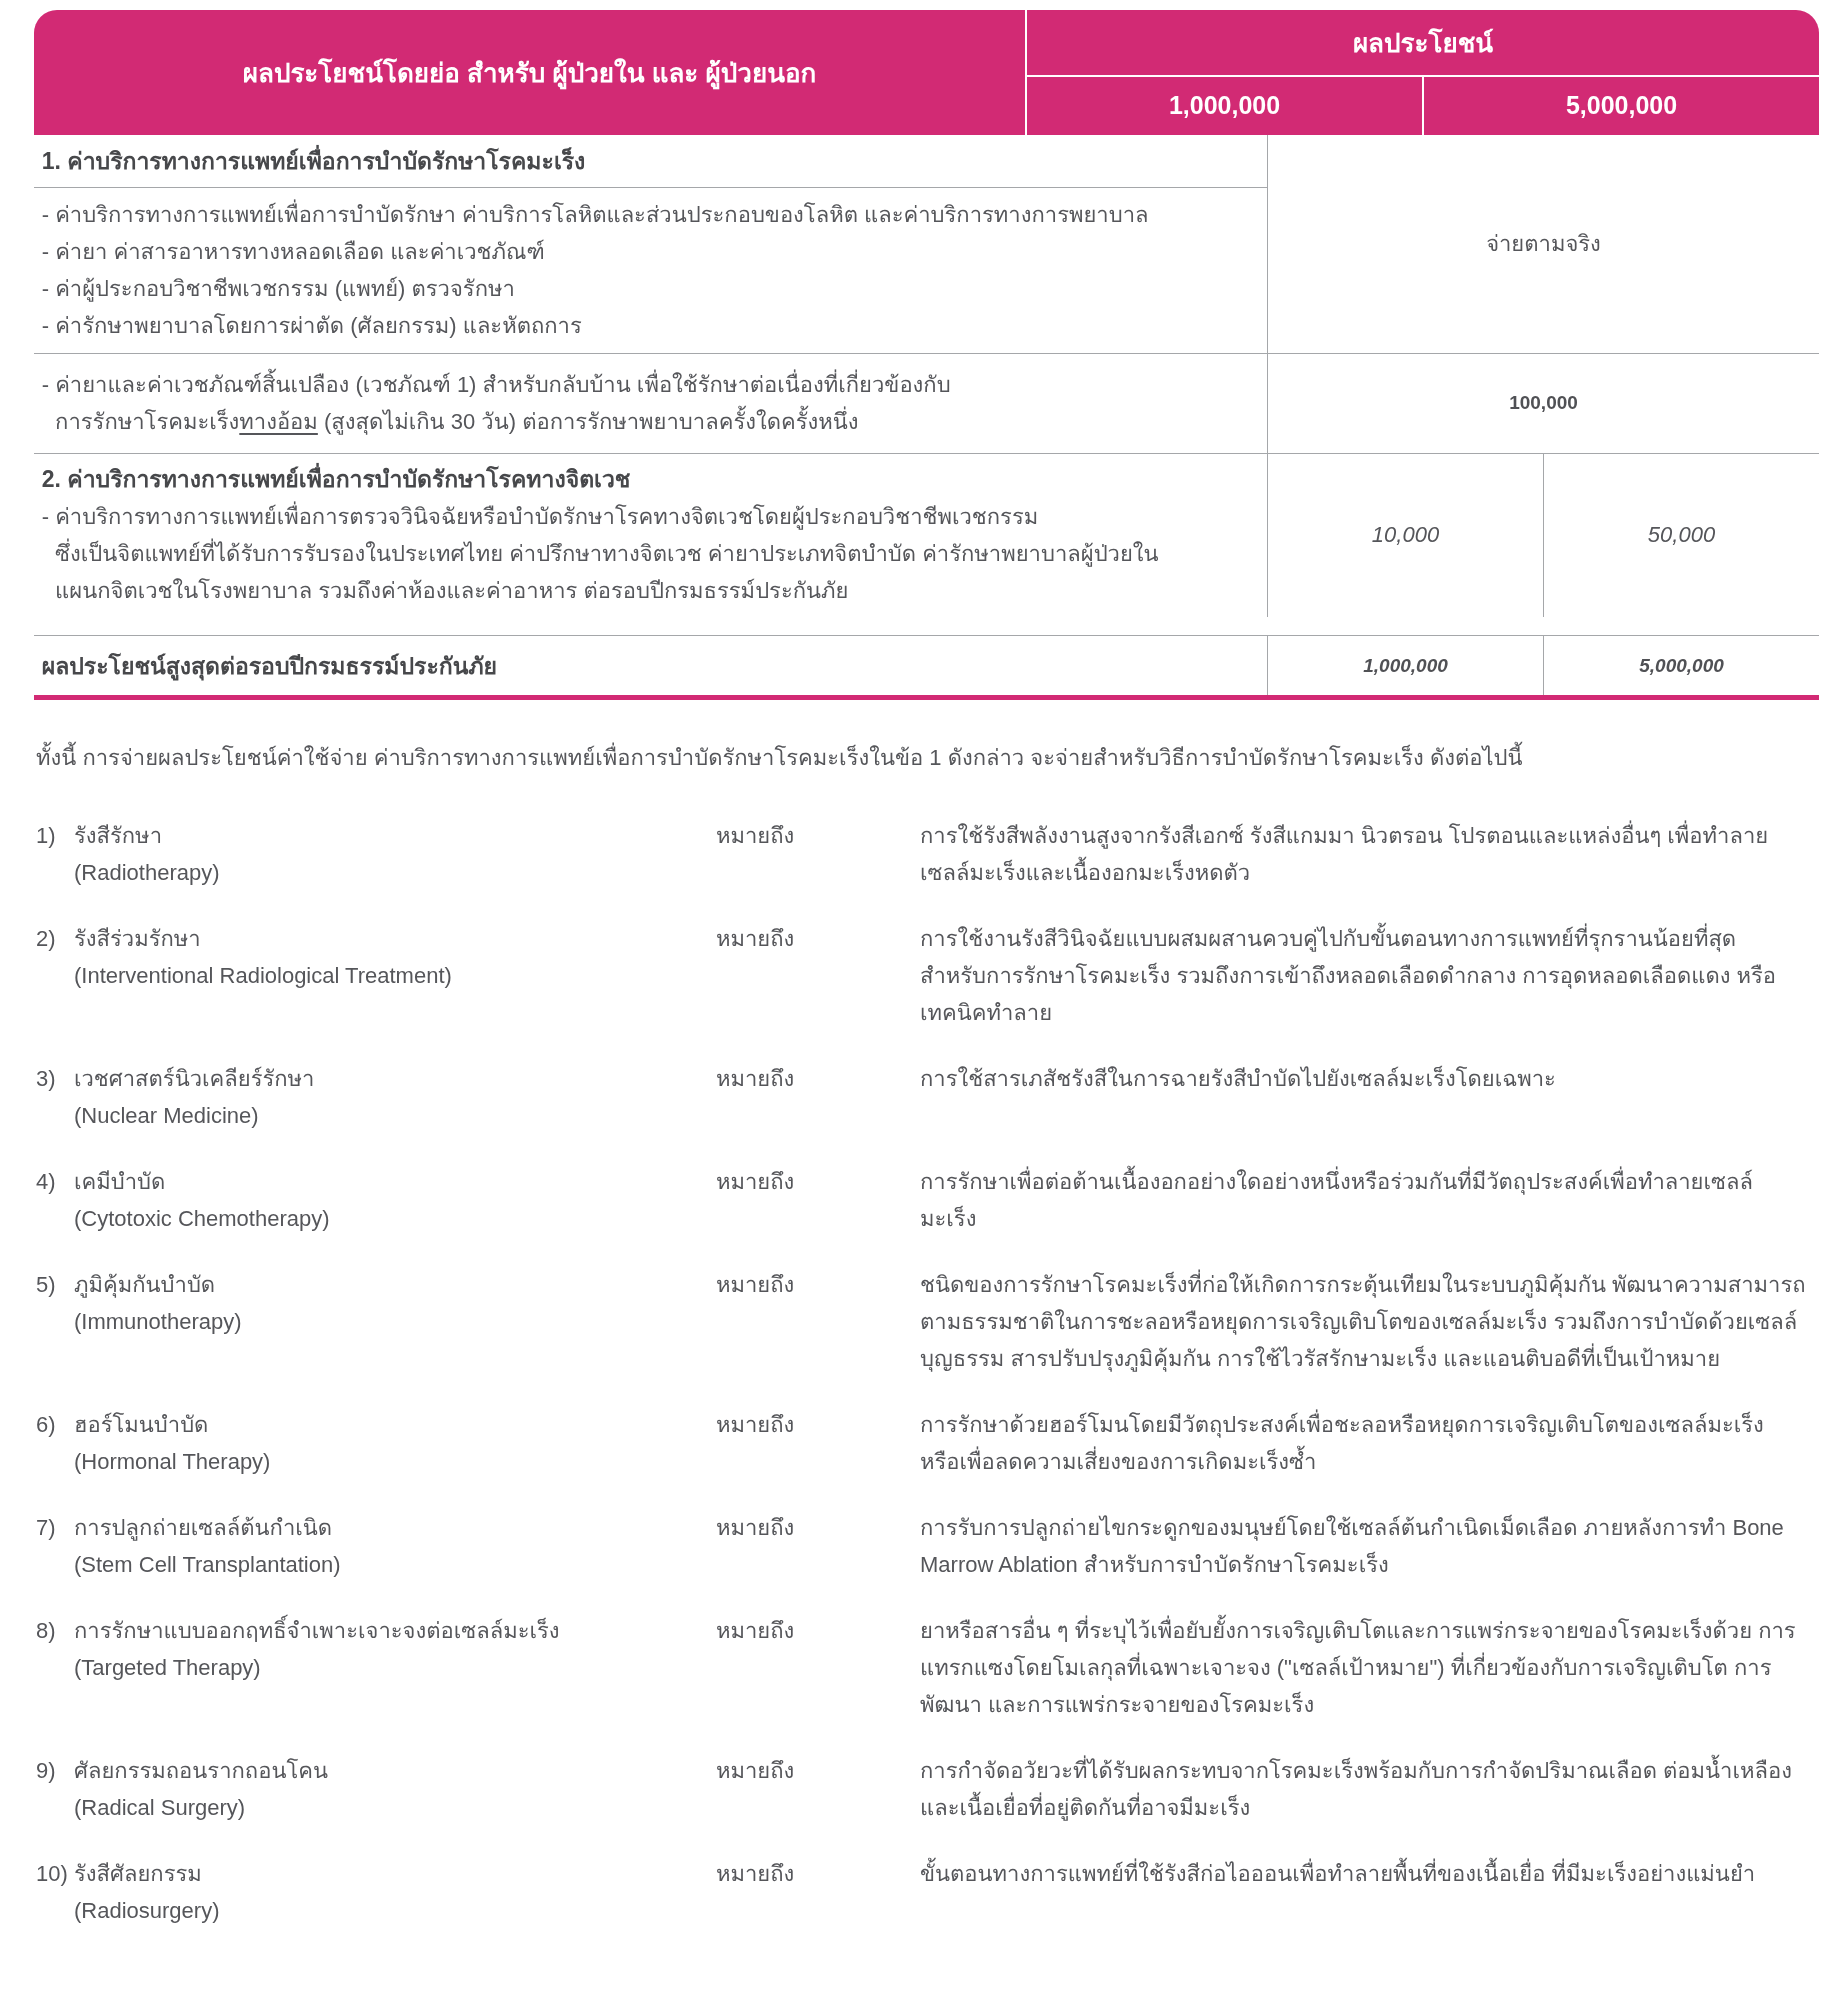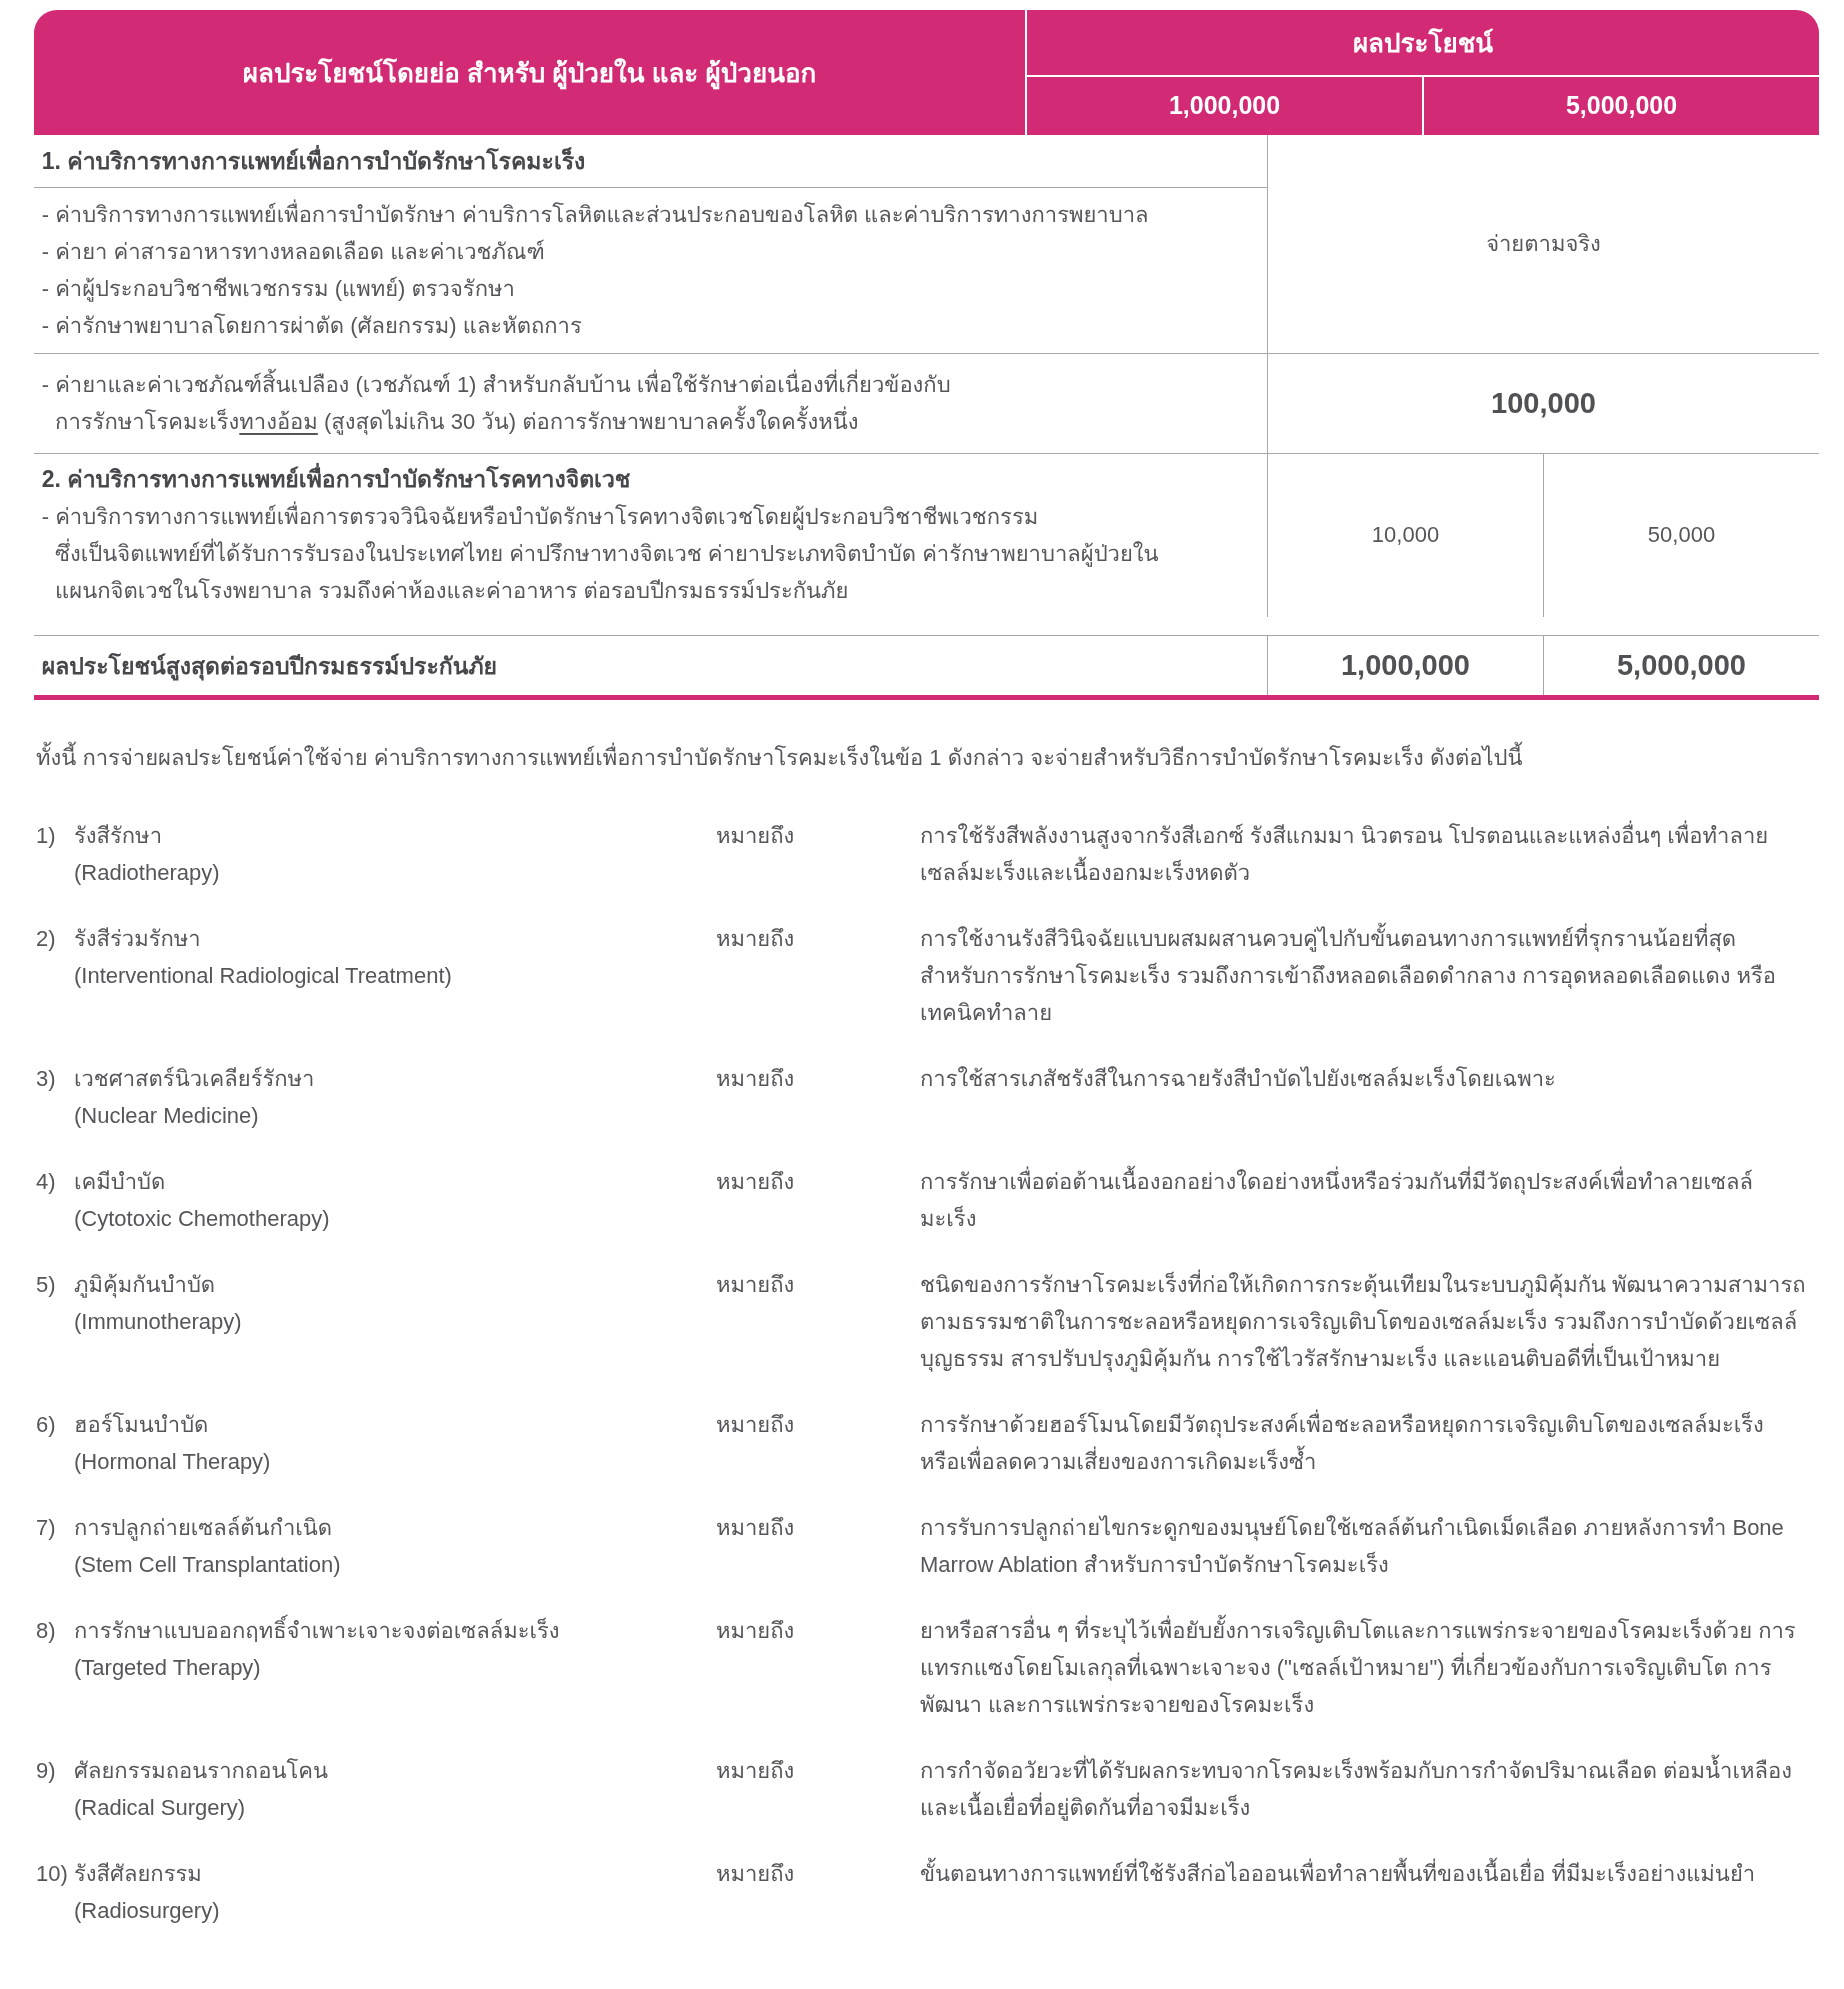--- a/index.html
+++ b/index.html
@@ -38,21 +38,21 @@
   .th-num {
     flex: 1;
     display: flex; align-items: center; justify-content: center;
     font-size: 25px; font-weight: 700;
   }
   .th-num.second { border-left: 2.9px solid #ffffff; }
 
   .row { display: flex; }
   .c-desc { width: 1234px; border-right: 1.9px solid #A5A7AA; }
   .c-val { flex: 1; display: flex; align-items: center; justify-content: center; }
-  .c-val-half { flex: 1; display: flex; align-items: center; justify-content: center; }
+  .c-val-half { flex: 1; display: flex; align-items: center; justify-content: center; font-style: italic; }
   .c-val-half.second { border-left: 1.9px solid #A5A7AA; }
 
   .rowA-title {
     height: 53px;
     display: flex; align-items: center;
     padding-left: 7.7px;
     border-bottom: 1.9px solid #A5A7AA;
     font-weight: 700; font-size: 23px; color: #47484B;
   }
   .rowA-bullets { padding: 8.6px 7.7px; line-height: 37px; }
@@ -61,21 +61,21 @@
   .row-b .c-desc { padding: 12.5px 7.7px; line-height: 37px; }
   .row-c .c-desc { padding: 7.7px; line-height: 37px; }
   .row-c-title { font-weight: 700; font-size: 23px; color: #47484B; }
   .indent { padding-left: 13.4px; }
   .row-d { height: 60px; margin-top: 18px; }
   .row-d .c-desc {
     display: flex; align-items: center;
     padding-left: 7.7px;
     font-weight: 700; font-size: 23px; color: #47484B;
   }
-  .val-strong { font-weight: 700; font-size: 29px; color: #505155; }
+  .val-strong { font-weight: 700; font-size: 19px; color: #505155; }
   .uline { text-decoration: underline; text-underline-offset: 3.8px; }
 
   .bottom-bar { height: 4.8px; background: #D22A74; }
 
   
   .note {
     margin: 42px 29px 0 36px;
     font-size: 22px;
     line-height: 31px;
     color: #55565A;

